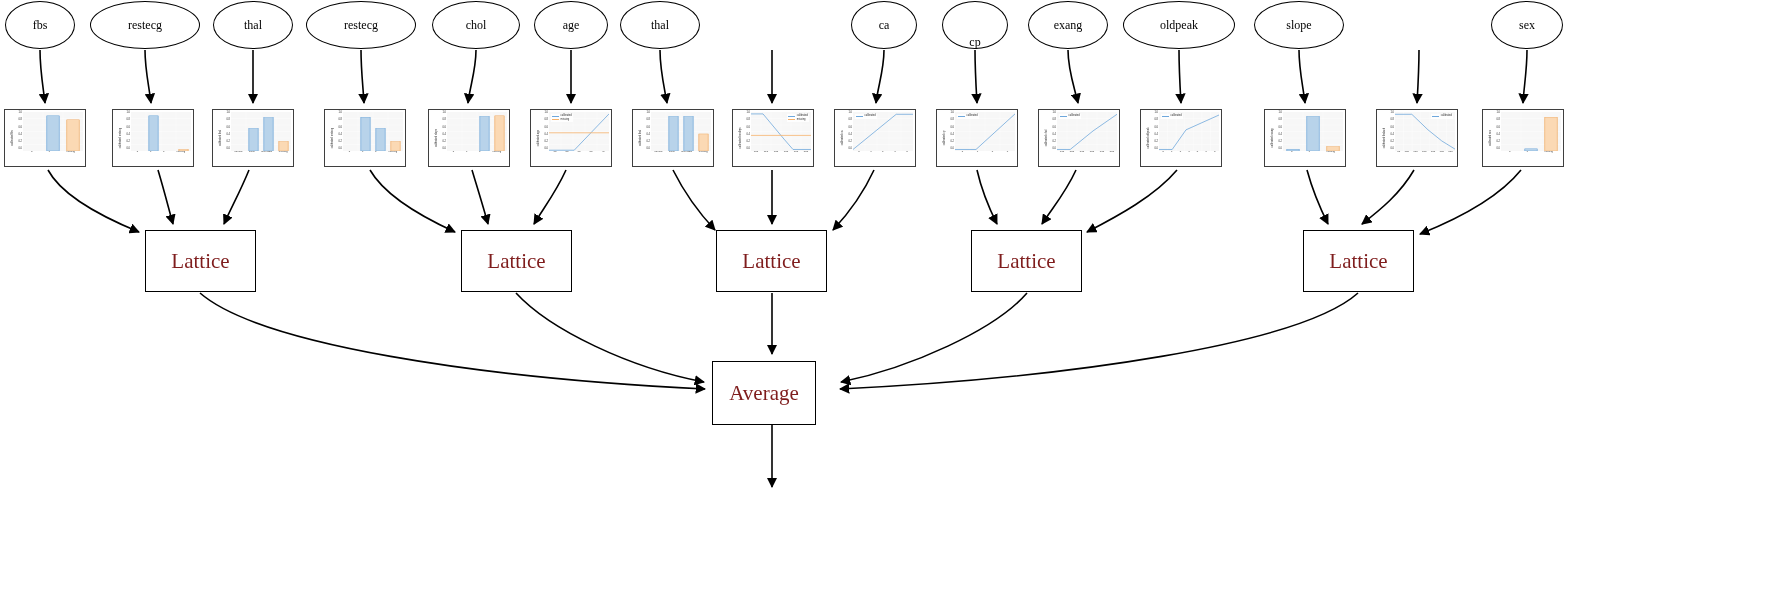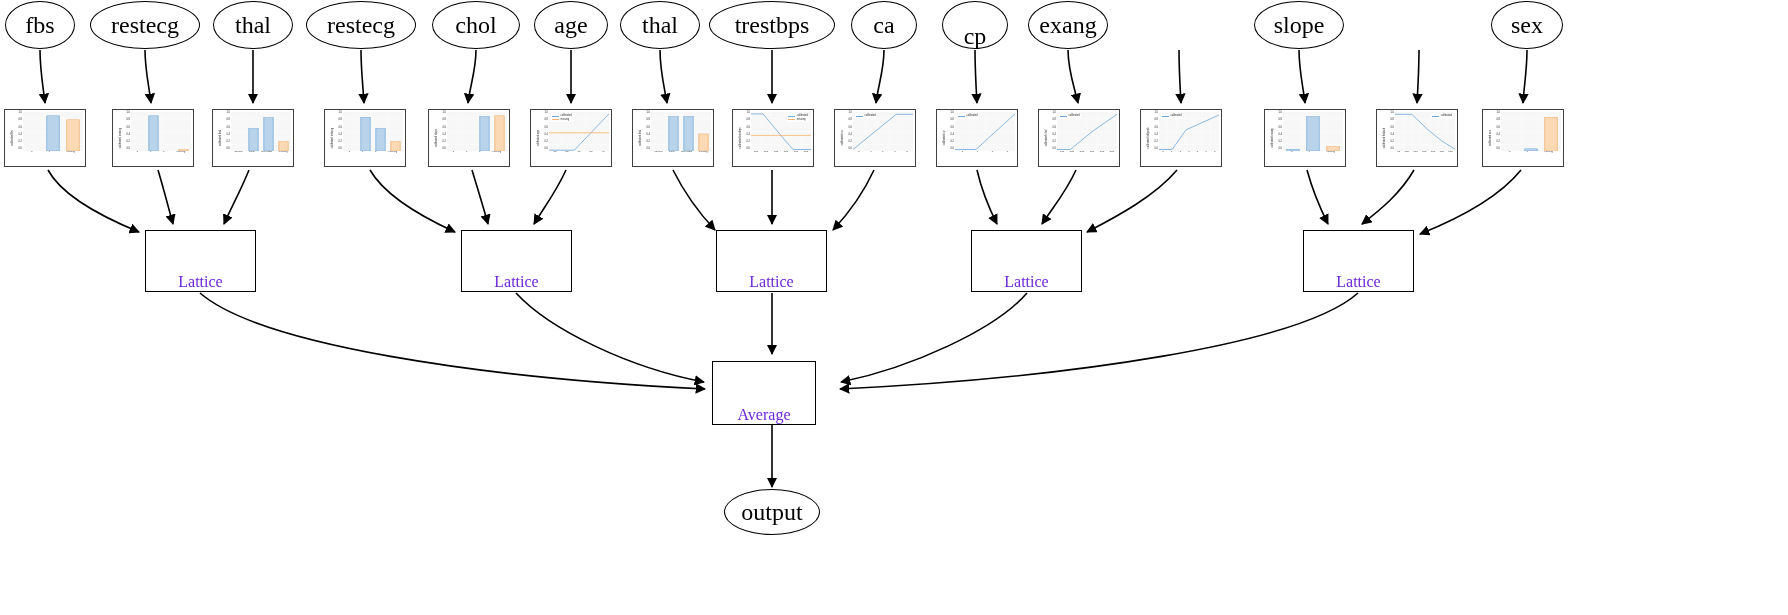--- a/index.html
+++ b/index.html
@@ -29,37 +29,37 @@
     position: absolute;
     display: flex;
     align-items: center;
     justify-content: center;
     box-sizing: border-box;
     border: 1.4px solid #000;
     border-radius: 50%;
     background: #fff;
     color: #000;
     font-family: "Liberation Serif", serif;
-    font-size: 24px;
+    font-size: 12px;
     line-height: 1;
     white-space: nowrap;
   }
 
   
   .box-node {
     position: absolute;
     display: flex;
-    align-items: flex-end;
+    align-items: center;
     justify-content: center;
     box-sizing: border-box;
     border: 1.4px solid #000;
     background: #fff;
-    color: #6d28d9;
+    color: #7f1d1d;
     font-family: "Liberation Serif", serif;
-    font-size: 16px;
+    font-size: 21px;
     white-space: nowrap;
   }
 
   
   .plot-node {
     position: absolute;
     box-sizing: border-box;
     border: 1.5px solid #3f3f3f;
     background: #ffffff;
     padding: 2px 2px 2px 2px;
@@ -239,31 +239,31 @@
     </div>
   <div class="ellipse-node" style="left:432px;top:1px;  width:88px;  height:48px;">
     <span>chol</span>
     </div>
   <div class="ellipse-node" style="left:534px;top:1px;  width:74px;  height:48px;">
     <span>age</span>
     </div>
   <div class="ellipse-node" style="left:620px;top:1px;  width:80px;  height:48px;">
     <span>thal</span>
     </div>
-  <div class="ellipse-node" style="left:709px;top:1px;  width:126px; height:48px;">
-    <span>trestbps</span>
-    </div>
   <div class="ellipse-node" style="left:851px;top:1px;  width:66px;  height:48px;">
     <span>ca</span>
     </div>
   <div class="ellipse-node" style="left:942px;top:1px;  width:66px;  height:48px;align-items:flex-end;">
     <span>cp</span>
     </div>
   <div class="ellipse-node" style="left:1028px;top:1px; width:80px;  height:48px;">
     <span>exang</span>
+    </div>
+  <div class="ellipse-node" style="left:1123px;top:1px; width:112px; height:48px;">
+    <span>oldpeak</span>
     </div>
   <div class="ellipse-node" style="left:1254px;top:1px; width:90px;  height:48px;">
     <span>slope</span>
     </div>
   <div class="ellipse-node" style="left:1491px;top:1px; width:72px;  height:48px;">
     <span>sex</span>
     </div>
 
   <div id="plots">
       <div class="plot-node" style="left: 4px; top: 109px; width: 82px; height: 58px;">
@@ -963,17 +963,14 @@
     <span>Lattice</span>
     </div>
   <div class="box-node" style="left:1303px;top:230px;width:111px;height:62px;">
     <span>Lattice</span>
     </div>
 
   <div class="box-node" style="left:712px;top:361px;width:104px;height:64px;">
     <span>Average</span>
     </div>
 
-  <div class="ellipse-node" style="left:724px;top:489px;width:96px;height:46px;">
-    <span>output</span>
-    </div>
 
 </div>
 
 </body></html>

